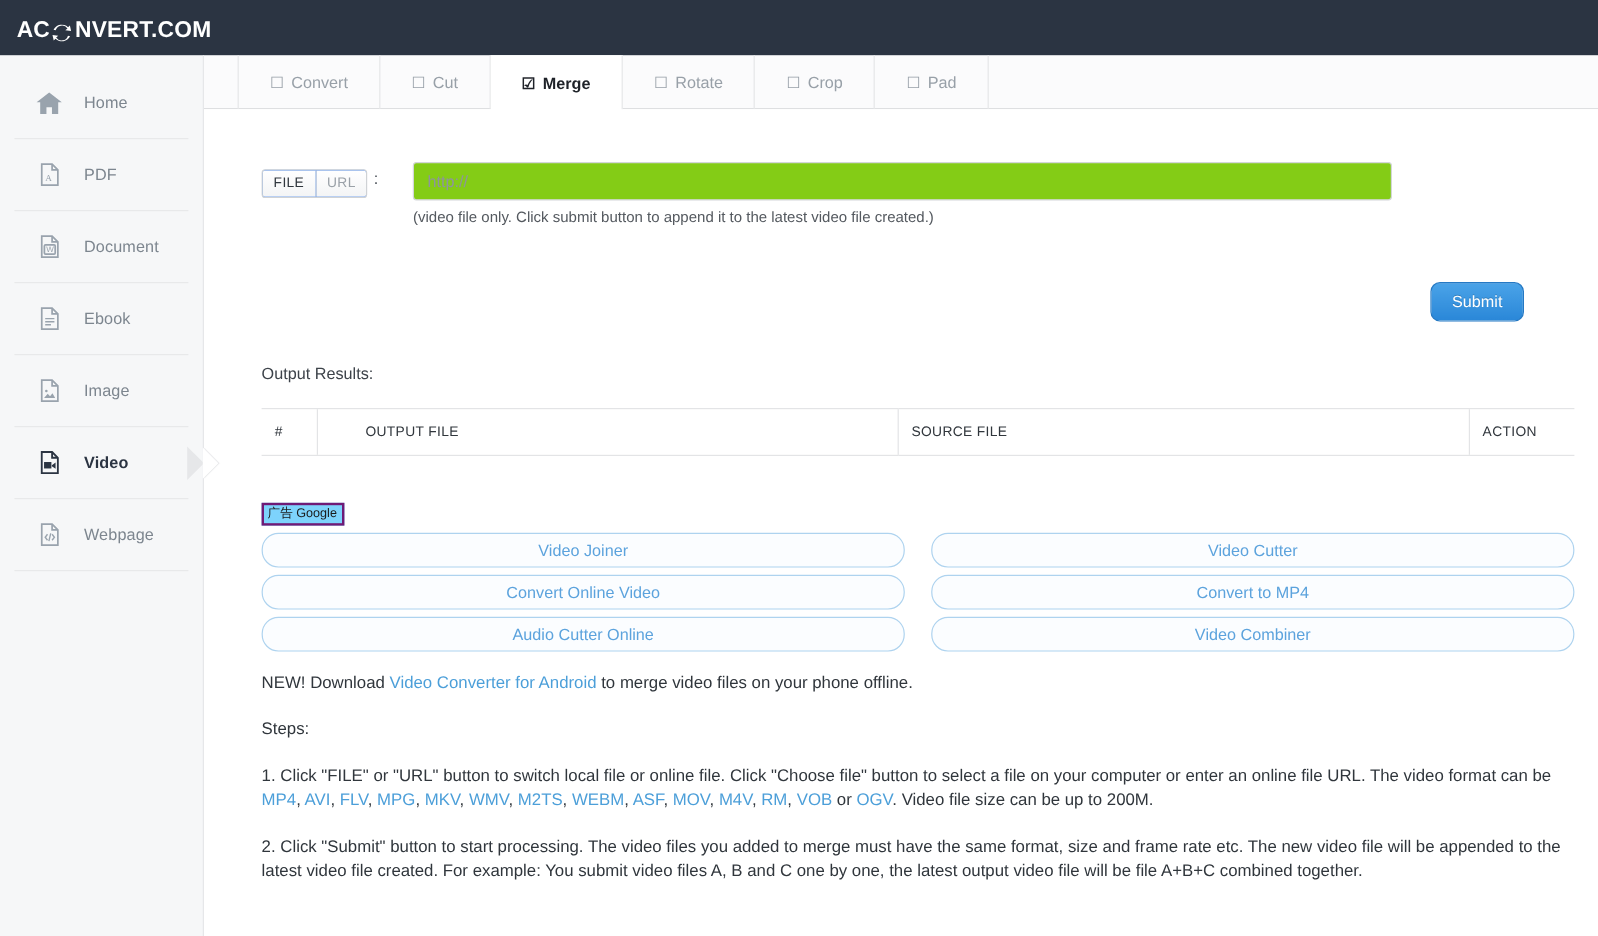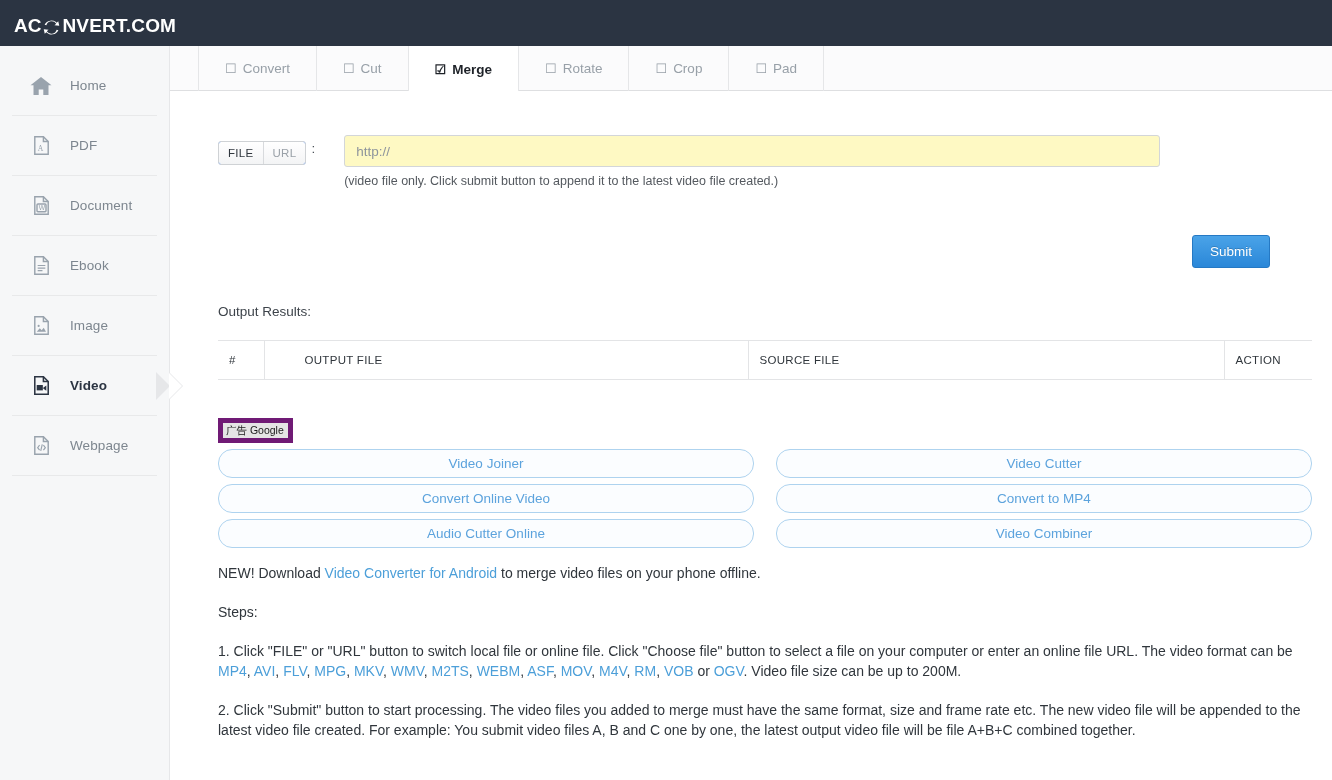--- a/index.html
+++ b/index.html
@@ -161,40 +161,40 @@
   .colon { margin: 6px 0 0 5px; font-size: 13.5px; color: #4a5158; }
   .field-wrap { margin-left: 29px; }
   .url-input {
     width: 816px; height: 32px;
     border: 1px solid #d3d6d9;
     border-radius: 3px;
     padding: 0 11px;
     font-size: 13.5px;
     color: #5a6168;
     font-family: "Liberation Sans", sans-serif;
-    background: #fef9c3;
+    background: #84cc16;
     outline: none;
   }
   .url-input::placeholder { color: #8e959c; }
   .field-note {
     margin-top: 7px;
     font-size: 12.5px;
     color: #54595f;
   }
 
   
   .submit-row {
     margin: 47px 48px 0 0;
     display: flex; justify-content: flex-end;
     padding-right: 14px;
   }
   .submit-btn {
     background: linear-gradient(180deg,#4aa3e8 0%,#2a87d8 100%);
     border: 1px solid #2579c4;
-    border-radius: 3px;
+    border-radius: 8px;
     color: #ffffff;
     font-size: 13.5px;
     padding: 8px 17px;
     cursor: pointer;
     font-family: "Liberation Sans", sans-serif;
     text-shadow: 0 -1px 0 rgba(0,0,0,.18);
   }
 
   
   .out-label {
@@ -221,26 +221,26 @@
   .out-table th + th { border-left: 1px solid #e3e4e6; }
   .out-table th.c-num { width: 46px; }
   .out-table th.c-out { width: 484px; padding-left: 40px; }
   .out-table th.c-src { width: 476px; }
   .out-table th.c-act { width: 88px; }
 
   
   .ad-zone { margin: 38px 0 0 48px; width: 1094px; }
   .ad-label {
     display: inline-block;
-    background: #e5e5e5;
+    background: #7dd3fc;
     color: #1a1a1a;
     font-size: 10.5px;
     padding: 1px 4px 2px 3px;
     line-height: 1.15;
-    border: 5px solid #701a75;
+    border: 2px solid #701a75;
   }
   .ad-grid {
     margin-top: 6px;
     display: grid;
     grid-template-columns: repeat(2, 1fr);
     grid-gap: 6px 22px;
   }
   .ad-btn {
     height: 29px;
     border: 1px solid #aed3ef;

